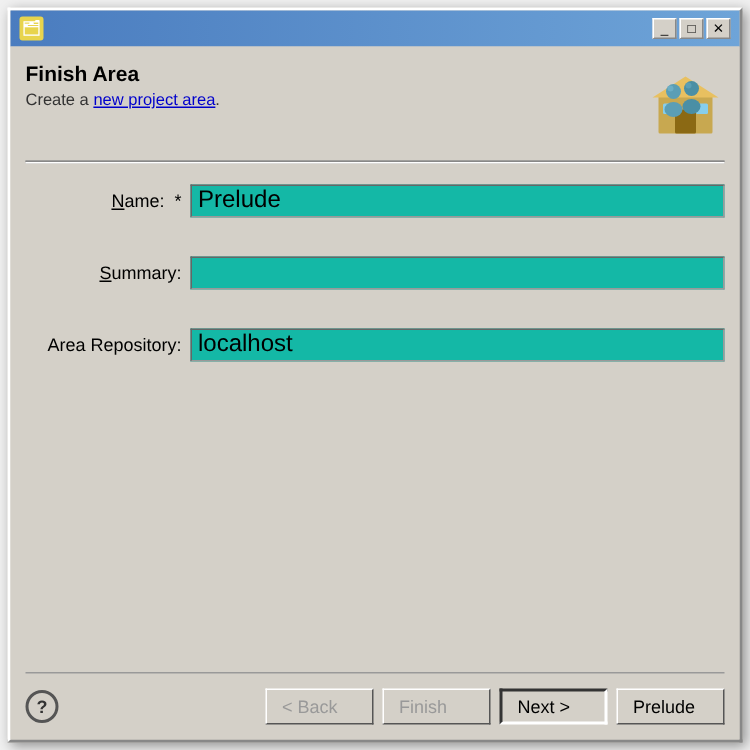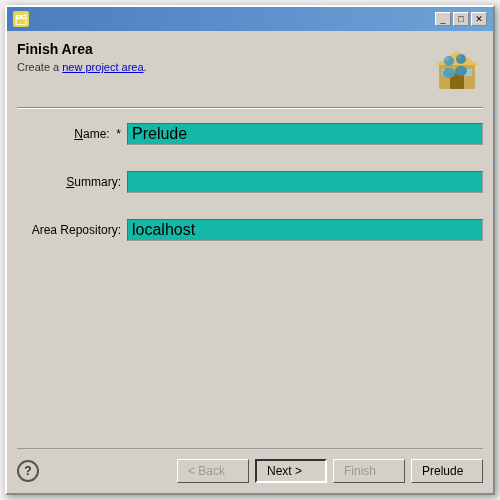--- a/index.html
+++ b/index.html
@@ -291,25 +291,25 @@
     <div class="footer">
       <div class="footer-left">
         <div class="help-btn">
           <span>?</span>
         </div>
       </div>
       <div class="footer-right">
         <button class="dialog-btn" disabled="">
           <span>&lt; Back</span>
         </button>
+        <button class="dialog-btn" disabled="">
+          <span>Finish</span>
+        </button>
         <button class="dialog-btn default">
           <span>Next &gt;</span>
-        </button>
-        <button class="dialog-btn" disabled="">
-          <span>Finish</span>
         </button>
         <button class="dialog-btn">
           <span>Prelude</span>
         </button>
       </div>
     </div>
 
   </div>
 </div>
 

